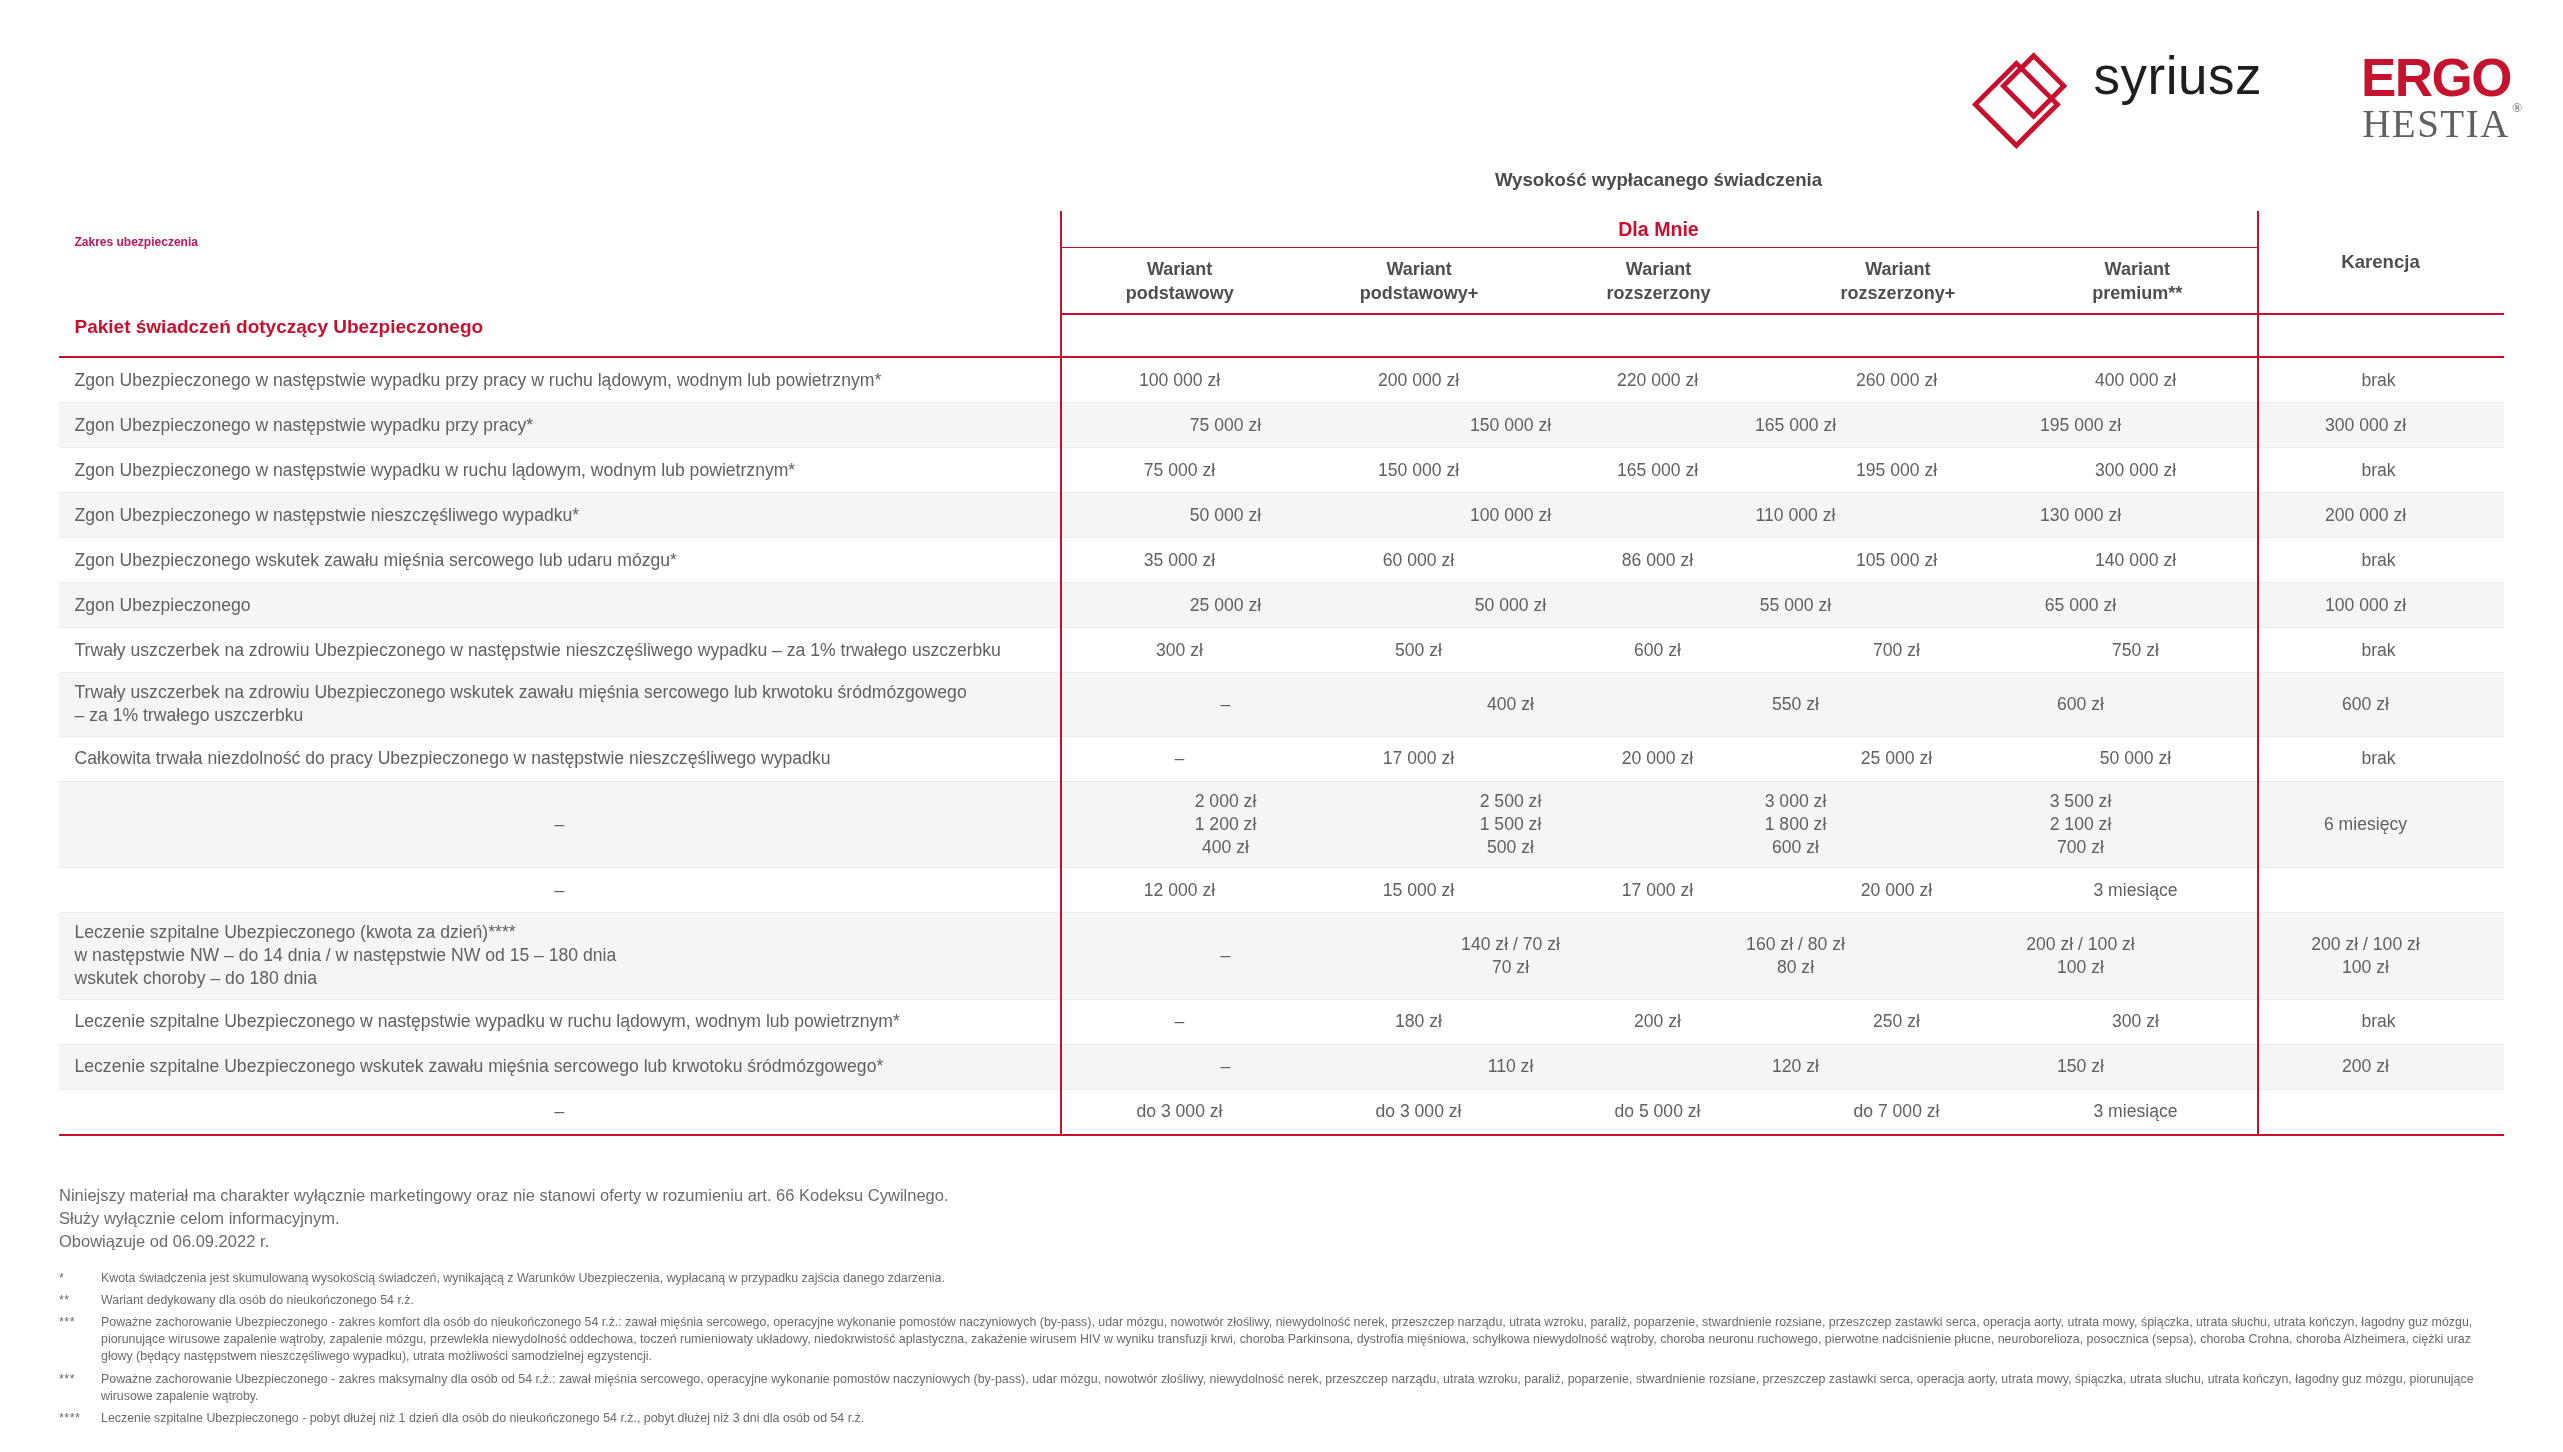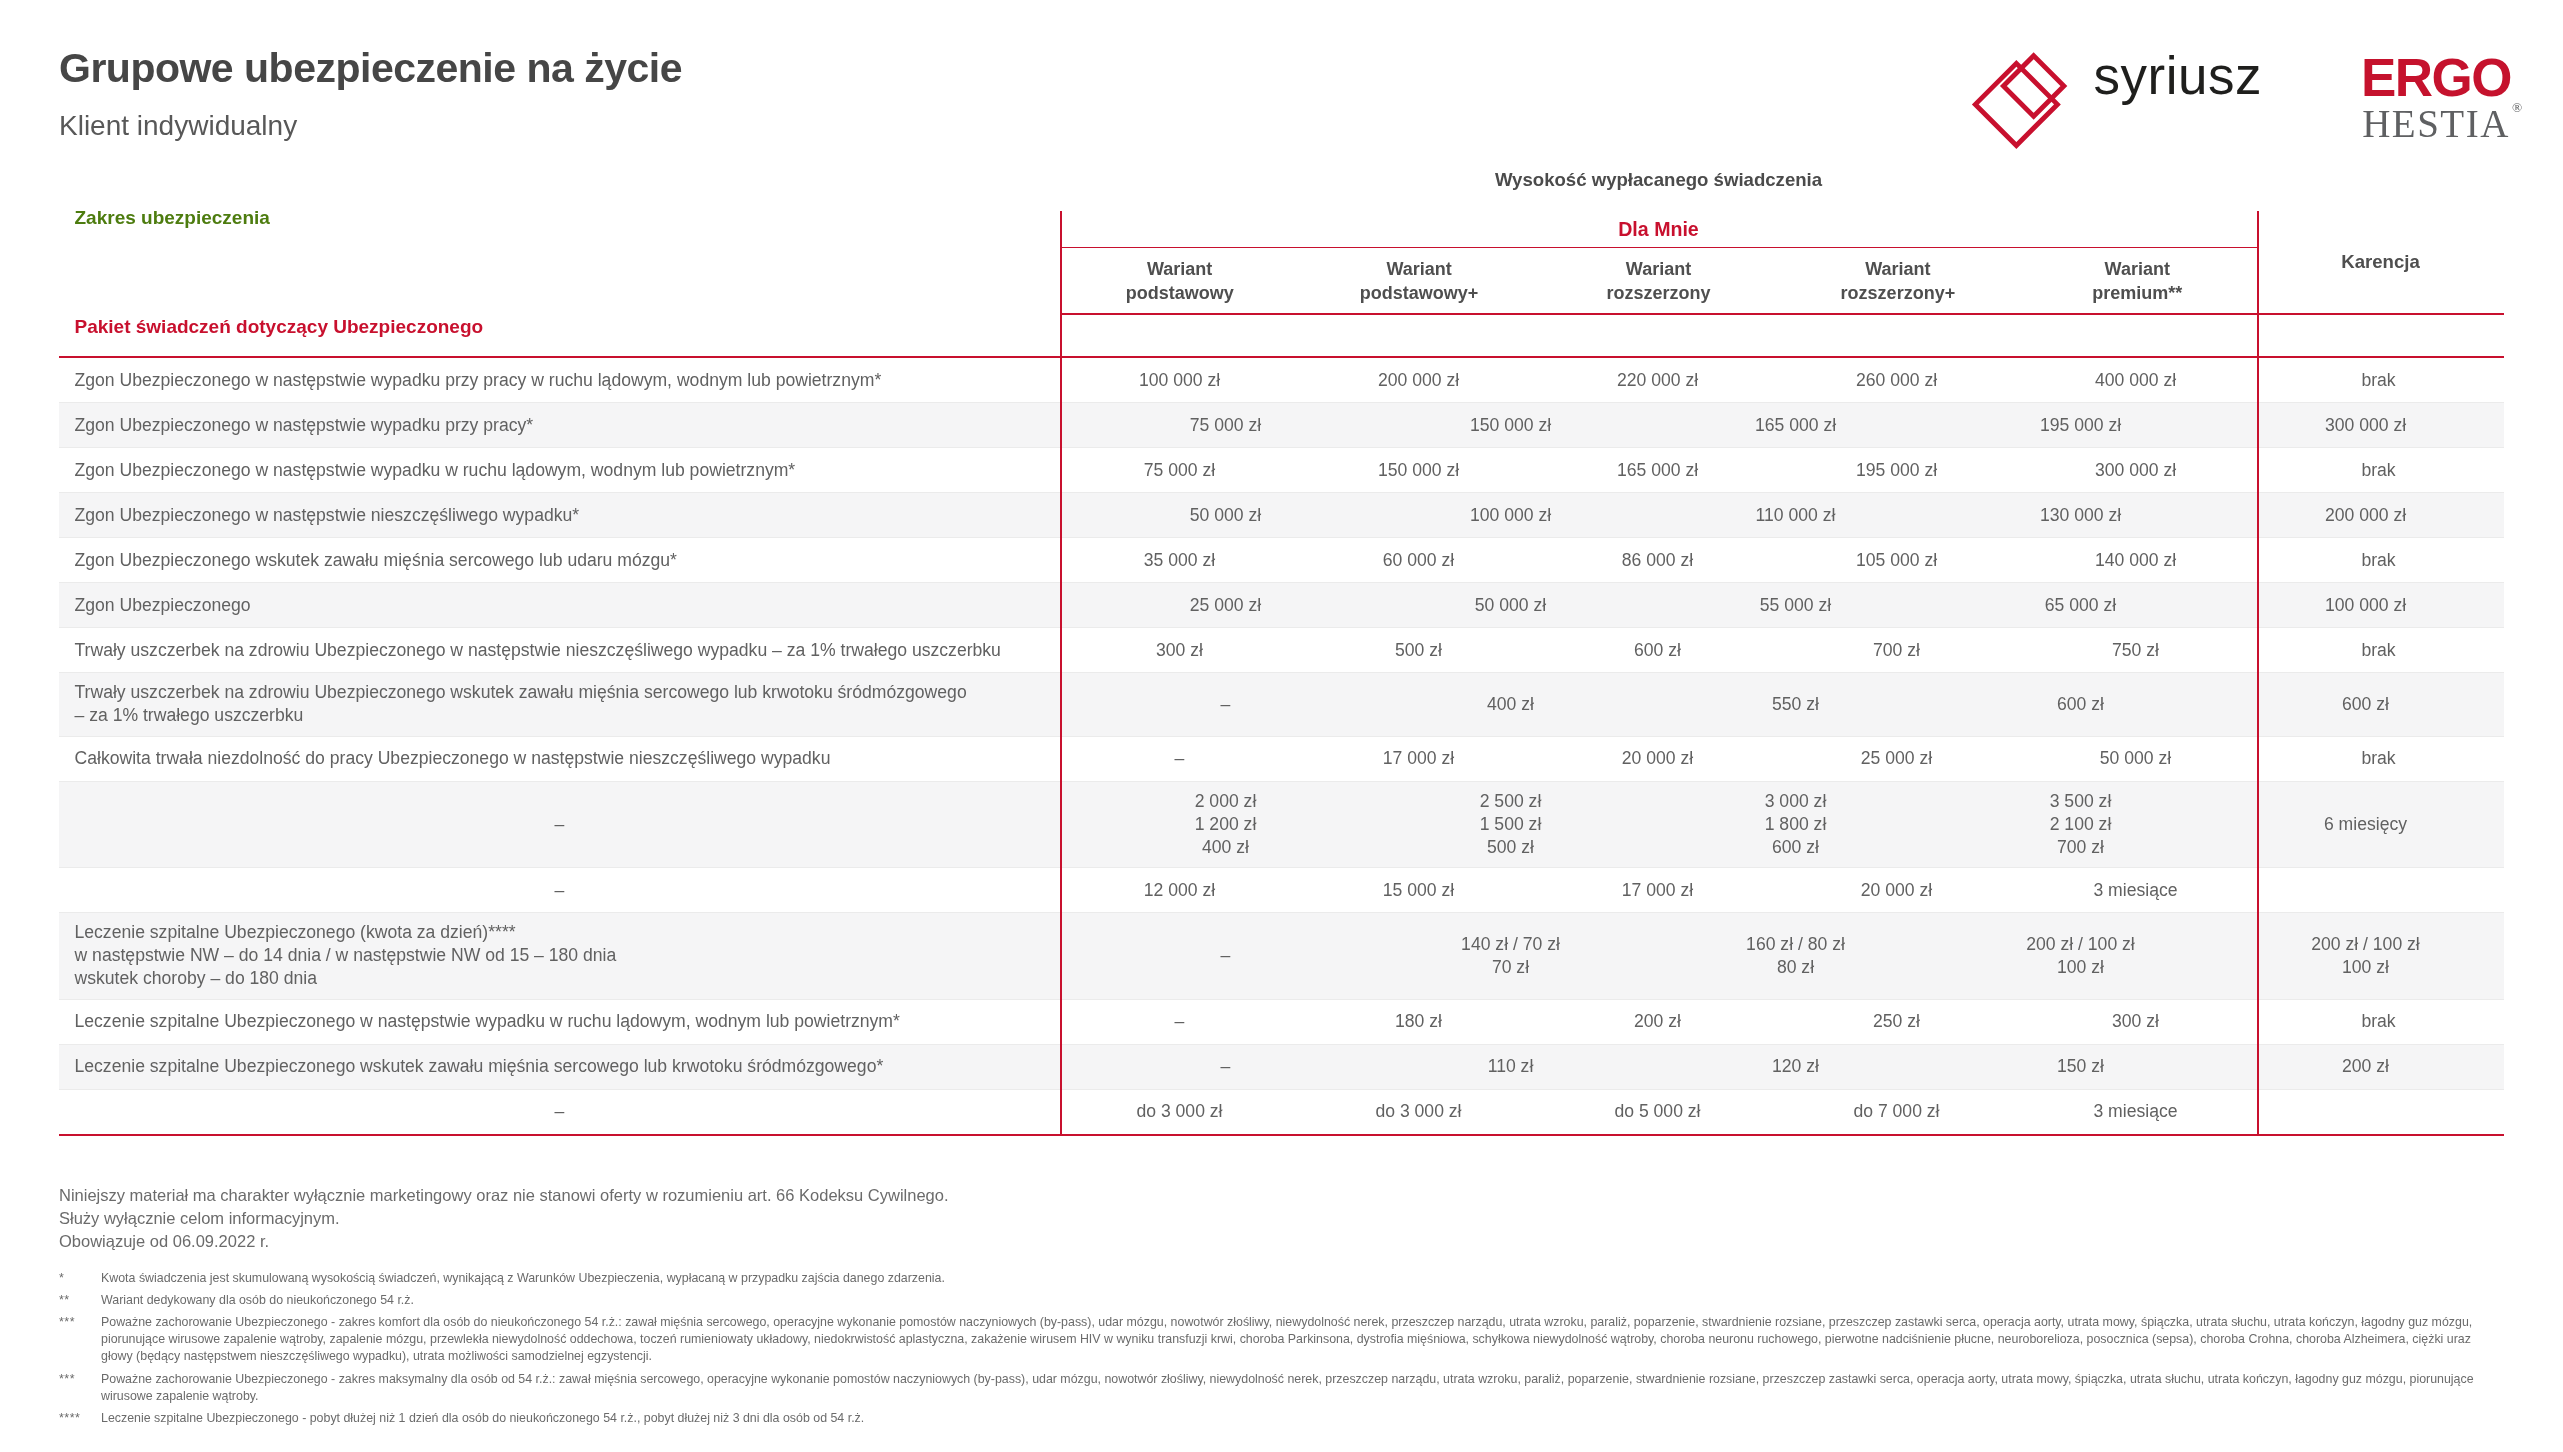--- a/index.html
+++ b/index.html
@@ -19,22 +19,22 @@
   .ergo{position:absolute; left:2343px; top:52px; width:186px; text-align:center;}
   .ergo-line1{font-size:53px; font-weight:800; letter-spacing:-1.5px; line-height:0.98;}
   .ergo-line2{font-family:"Liberation Serif", serif; font-size:39px; color:#5f6062; letter-spacing:1.5px; line-height:1.05; position:relative;}
   .ergo-reg{font-size:13.4px; position:absolute; top:-3.1px; margin-left:2.1px;}
 
   
   .table-wrap{position:absolute; left:59px; top:165px; width:2445px;}
   .thead{position:relative; height:191px;}
   .wysokosc{position:absolute; left:1001px; top:4.1px; width:1197px; text-align:center;
             font-size:18.6px; font-weight:700; color:#4b4b4b;}
-  .zakres-label{position:absolute; left:15.5px; top:34px; height:38px; display:flex; align-items:center;
-            font-size:19px; font-weight:700; color:#4d7c0f;}
+  .zakres-label{position:absolute; left:15.5px; top:58px; height:38px; display:flex; align-items:center;
+            font-size:12px; font-weight:700; color:#be185d;}
   .dlamnie-row{position:absolute; left:1001px; top:46px; width:1197px; height:36px;
             display:flex; align-items:center; justify-content:center;
             font-size:19.6px; font-weight:700; border-bottom:1.5px solid var(--red);}
   .variant-row{position:absolute; left:1001px; top:84px; width:1197px; height:64px;
             display:grid; grid-template-columns:repeat(5,1fr);}
   .vh-cell{display:flex; align-items:center; justify-content:center; text-align:center;
             white-space:pre-line; font-size:18px; font-weight:700; color:#4f4f4f; line-height:24px;}
   .karencja-label{position:absolute; left:2198px; top:46px; width:247px; height:102px;
             display:flex; align-items:center; justify-content:center;
             font-size:18.6px; font-weight:700; color:#4f4f4f;}
@@ -61,24 +61,20 @@
   .disclaimer{position:absolute; left:59px; top:1184px; font-size:16.5px; line-height:23px; color:#6b6b6b;}
   .footnotes{position:absolute; left:59px; top:1270px; width:2445px; font-size:12.4px; line-height:17px; color:#6b6b6b;}
   .footnote{display:grid; grid-template-columns:42px 1fr; margin-bottom:5.2px;}
   .fn-marker{letter-spacing:0.5px;}
 </style>
 </head>
 <body>
 
 <div class="page">
 
-  <div class="header">
-    <div class="page-title">Grupowe ubezpieczenie na życie</div>
-    <div class="page-subtitle">Klient indywidualny</div>
-  </div>
 
   <div class="syriusz">
     <svg class="syriusz-mark" viewBox="0 0 100 100" fill="none" xmlns="http://www.w3.org/2000/svg">
       <path d="M42 17 L80 55 L42 93 L4 55 Z" stroke="#C8102E" stroke-width="4.5"></path>
       <path d="M58 10 L86 38 L58 66 L30 38 Z" stroke="#C8102E" stroke-width="4.5"></path>
     </svg>
     <span class="syriusz-text">syriusz</span>
   </div>
 
   <div class="ergo">

